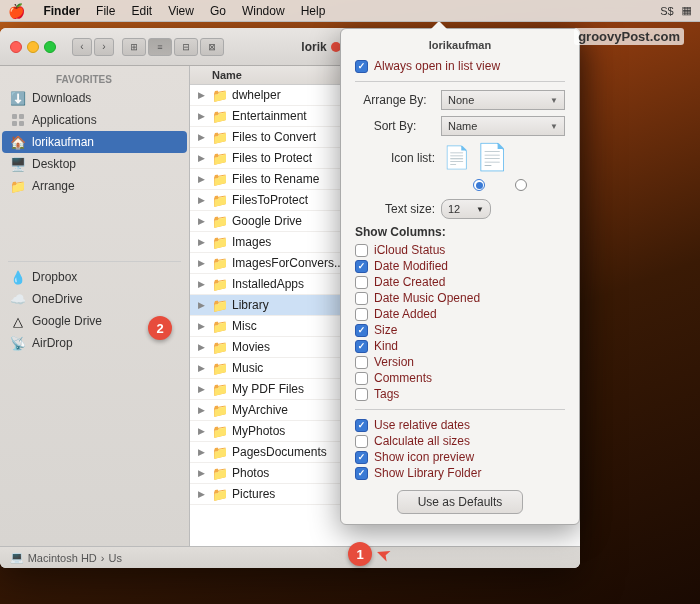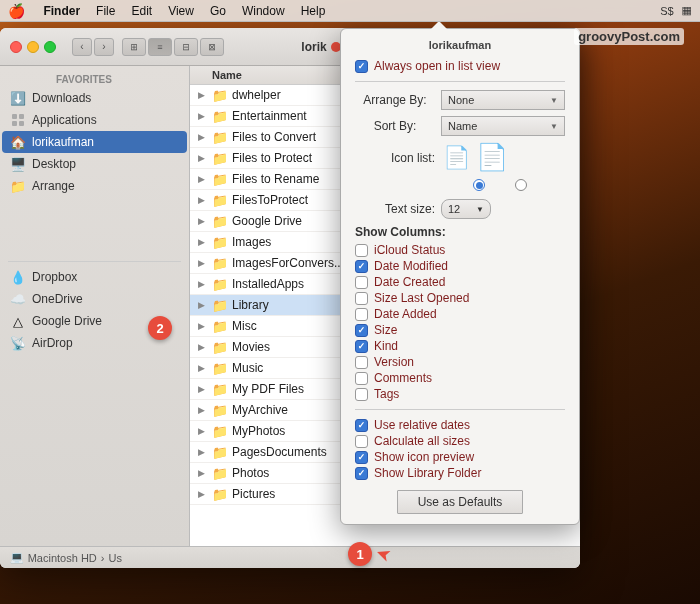--- a/index.html
+++ b/index.html
@@ -513,21 +513,21 @@
     }
     .settings-footer {
       display: flex;
       justify-content: center;
       margin-top: 10px;
     }
     .use-defaults-btn {
       padding: 4px 20px;
       background: linear-gradient(to bottom, #f0eeed, #e0ddda);
       border: 1px solid #aaa;
-      border-radius: 1px;
+      border-radius: 6px;
       font-size: 12px;
       color: #333;
       cursor: pointer;
     }
 
     
     .watermark {
       position: absolute;
       top: 28px;
       right: 16px;
@@ -854,21 +854,21 @@
     <div class="col-row">
       <div class="cb checked"></div>
       <span class="cb-label">Date Modified</span>
     </div>
     <div class="col-row">
       <div class="cb"></div>
       <span class="cb-label">Date Created</span>
     </div>
     <div class="col-row">
       <div class="cb"></div>
-      <span class="cb-label">Size Last Opened</span>
+      <span class="cb-label">Date Music Opened</span>
     </div>
     <div class="col-row">
       <div class="cb"></div>
       <span class="cb-label">Date Added</span>
     </div>
     <div class="col-row">
       <div class="cb checked"></div>
       <span class="cb-label">Size</span>
     </div>
     <div class="col-row">

